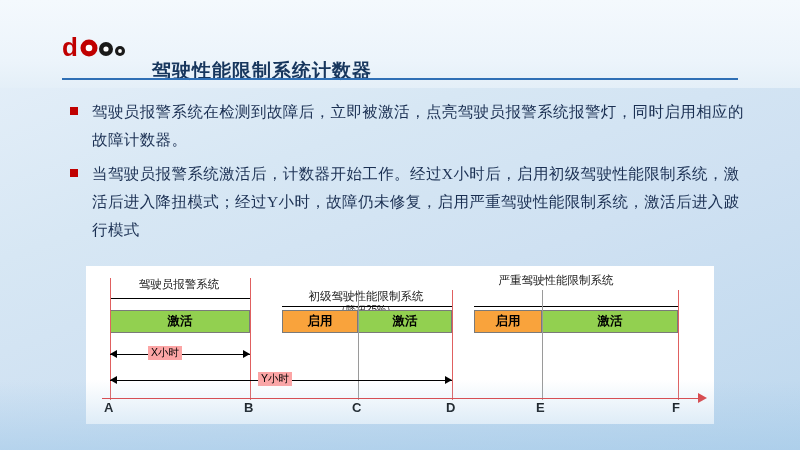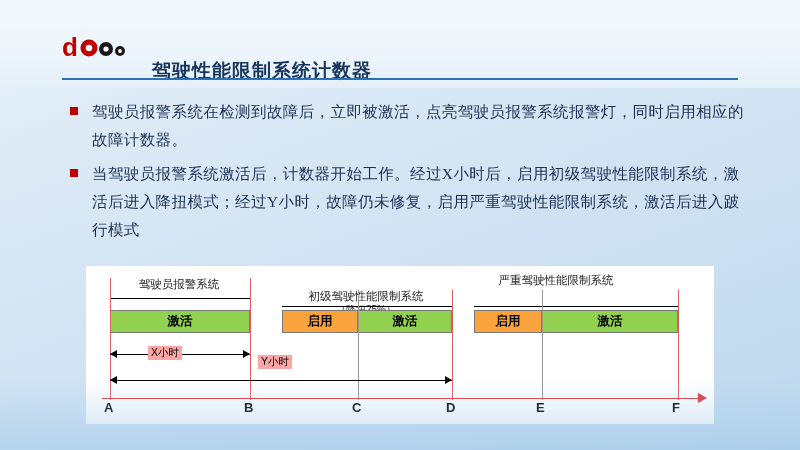--- a/index.html
+++ b/index.html
@@ -269,21 +269,21 @@
     <div class="measure" style="left:24px; top:88px; width:140px;">
       <span class="cap-l"></span>
       <span class="cap-r"></span>
     </div>
     <div class="measure-text" style="left:62px; top:80px;">X小时</div>
 
     <div class="measure" style="left:24px; top:114px; width:342px;">
       <span class="cap-l"></span>
       <span class="cap-r"></span>
     </div>
-    <div class="measure-text" style="left:172px; top:89px;">Y小时</div>
+    <div class="measure-text" style="left:172px; top:106px;">Y小时</div>
 
     <div class="axis"></div>
     <div class="axis-arrow"></div>
 
     <div class="tick-label" style="left:18px;">A</div>
     <div class="tick-label" style="left:158px;">B</div>
     <div class="tick-label" style="left:266px;">C</div>
     <div class="tick-label" style="left:360px;">D</div>
     <div class="tick-label" style="left:450px;">E</div>
     <div class="tick-label" style="left:586px;">F</div>

